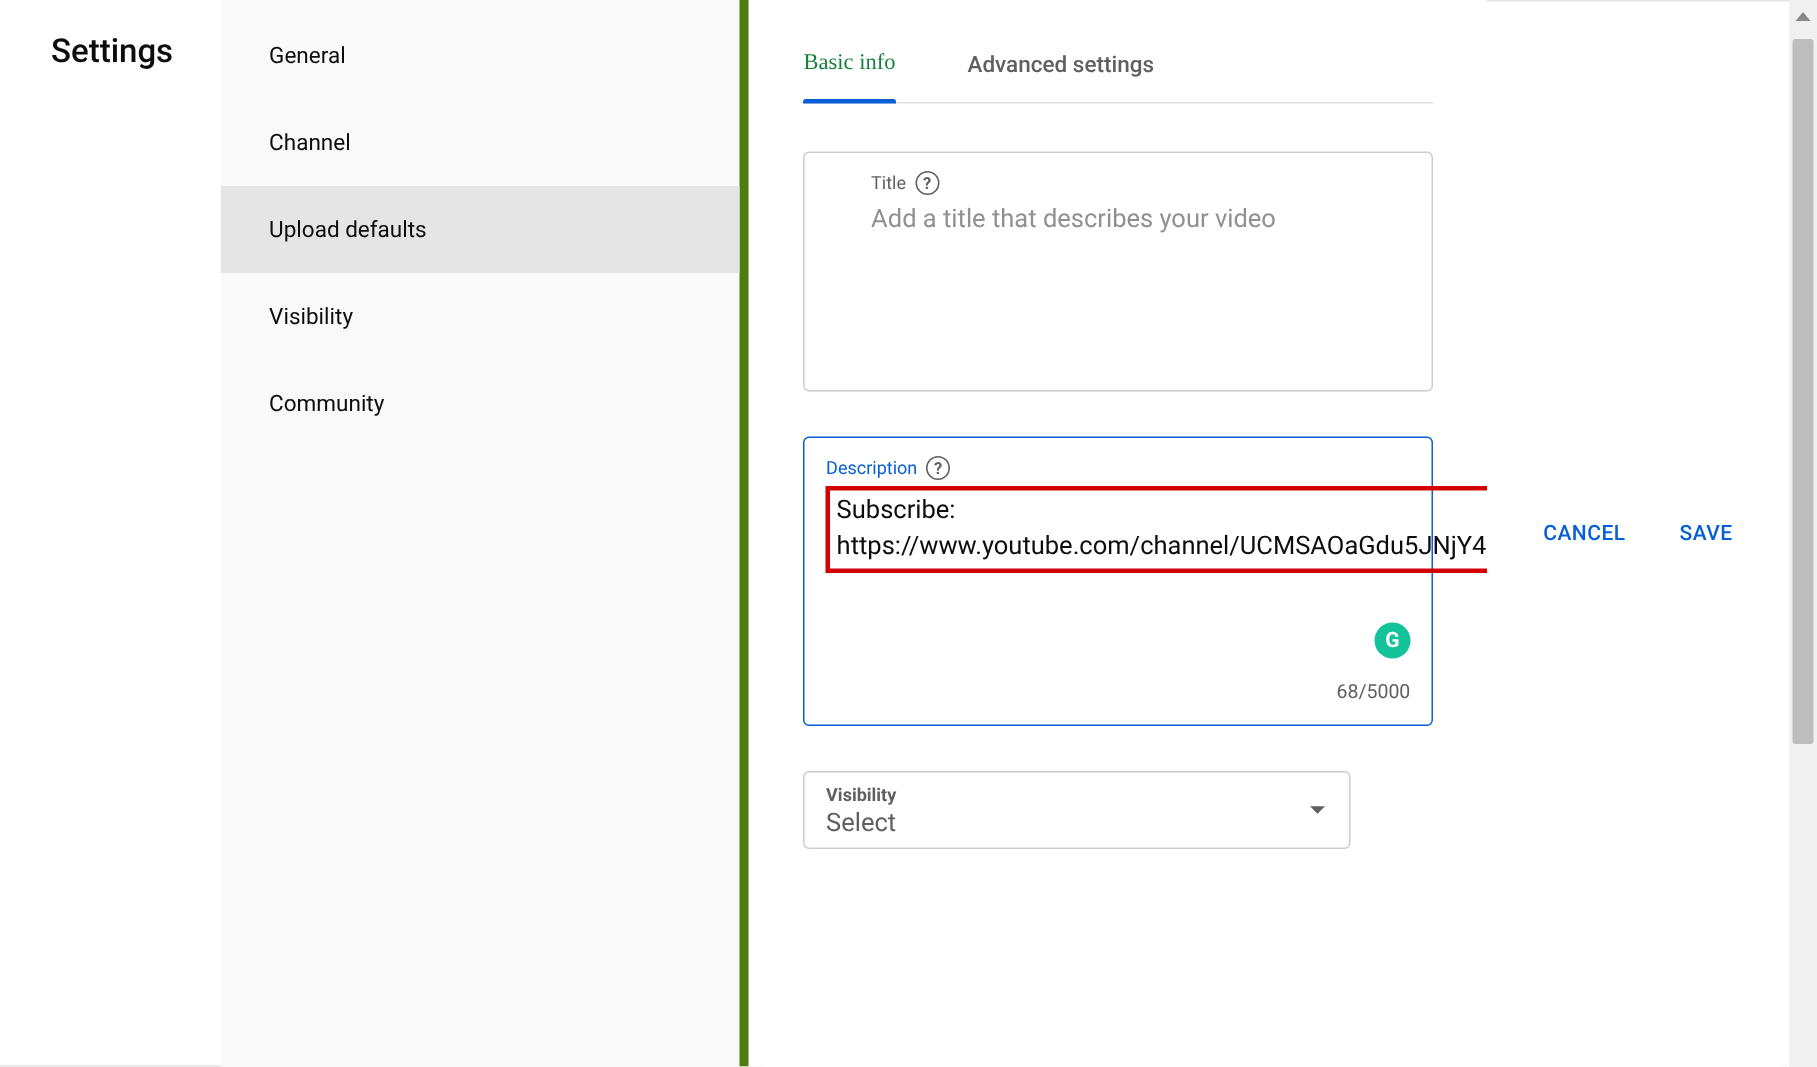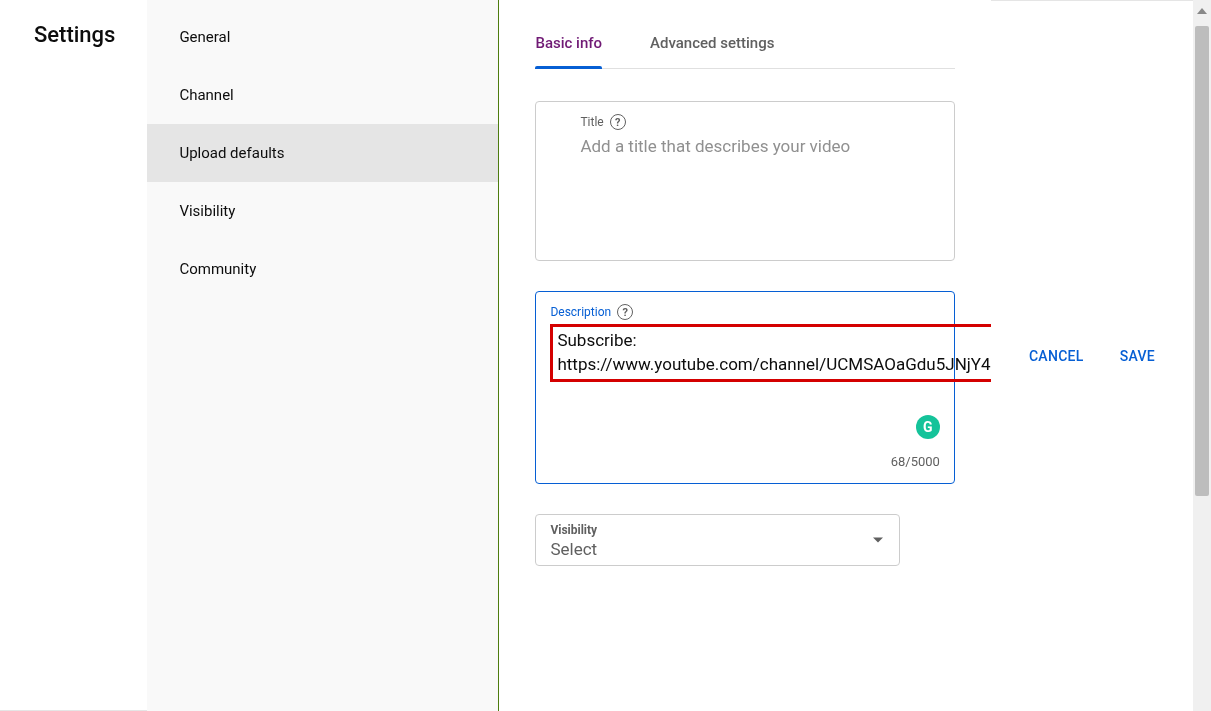--- a/index.html
+++ b/index.html
@@ -35,21 +35,21 @@
       color: #0d0d0d;
     }
     .modal-body {
       display: flex;
       flex: 1;
       overflow: hidden;
     }
     .sidebar {
       width: 352px;
       background: #f9f9f9;
-      border-right: 1px solid #4d7c0f;
+      border-right: 6px solid #4d7c0f;
       padding-top: 8px;
     }
     .sidebar-item {
       padding: 20px 0 20px 32px;
       font-size: 15px;
       color: #0d0d0d;
       cursor: pointer;
     }
     .sidebar-item.active {
       background: #e5e5e5;
@@ -69,21 +69,22 @@
     .tab {
       padding: 16px 0;
       margin-right: 48px;
       font-size: 15px;
       font-weight: 500;
       color: #606060;
       cursor: pointer;
       position: relative;
     }
     .tab.active {
-      color: #701a75;
+      color: #15803d;
+      font-family: Liberation Serif, serif;
     }
     .tab.active::after {
       content: '';
       position: absolute;
       left: 0;
       right: 0;
       bottom: -1px;
       height: 3px;
       background: #065fd4;
       border-radius: 2px 2px 0 0;

